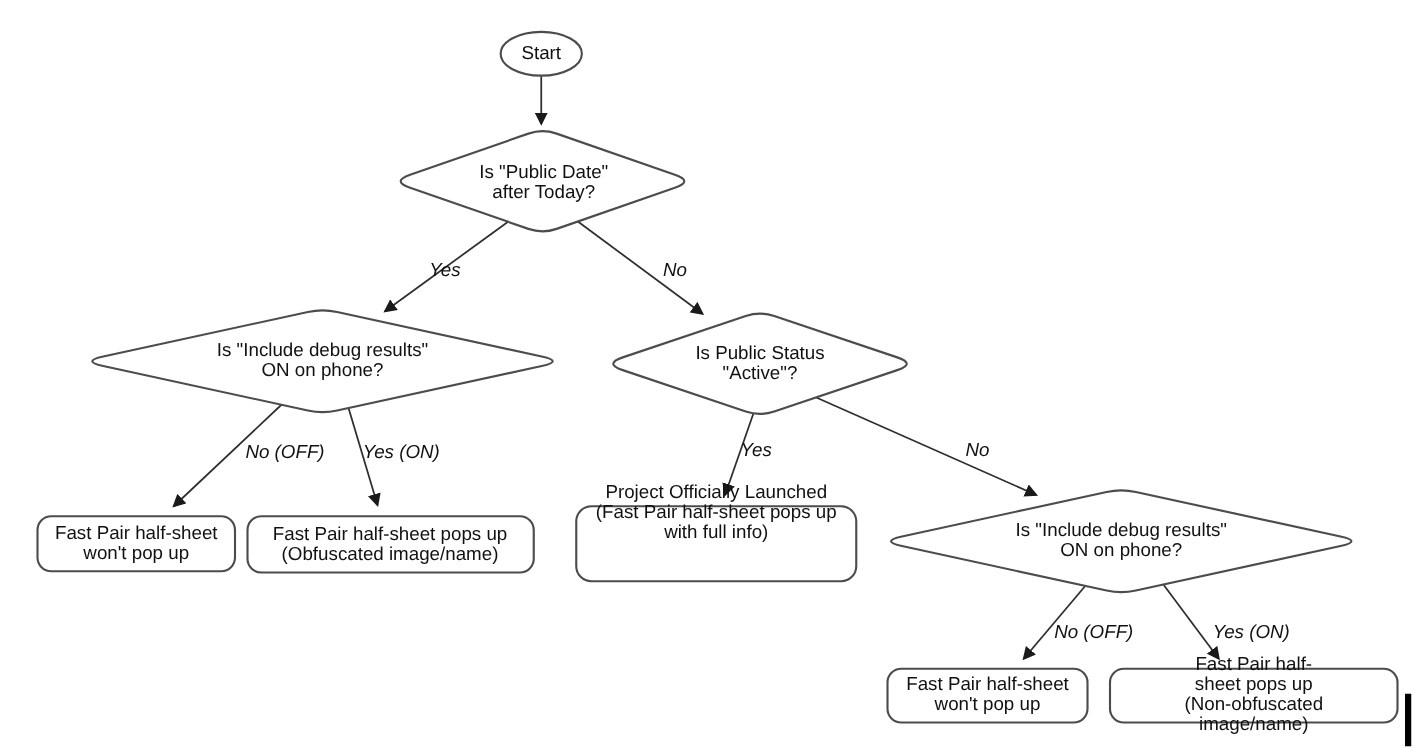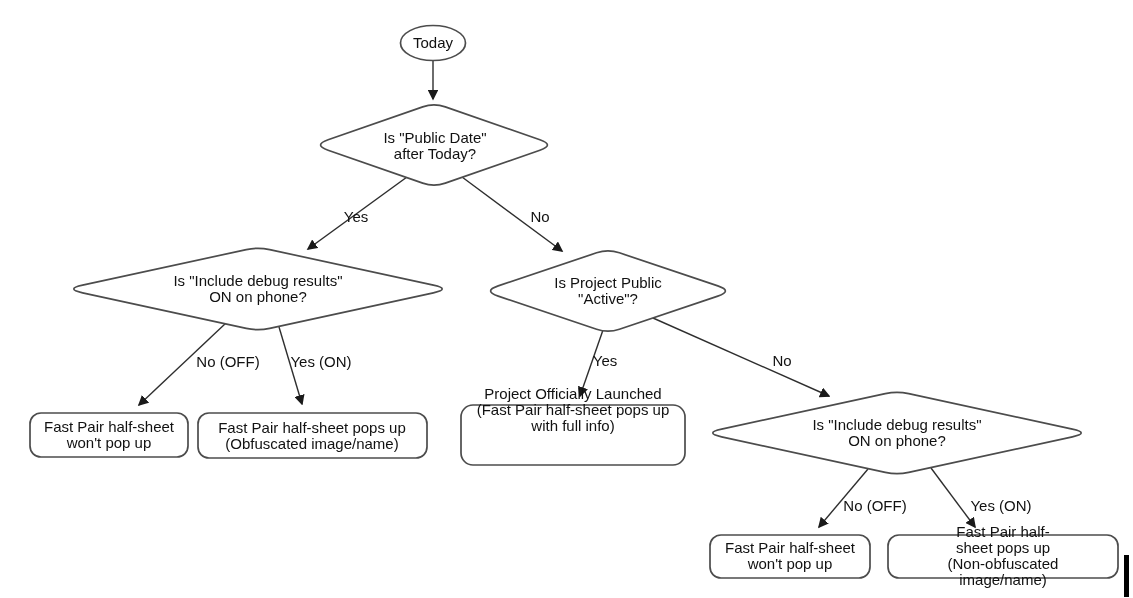--- a/index.html
+++ b/index.html
@@ -14,21 +14,21 @@
   #diagram-svg { position: absolute; left: 0; top: 0; }
   .label {
     position: absolute;
     transform: translate(-50%, -50%);
     white-space: pre-line;
     text-align: center;
     font-size: 15px;
     line-height: 16px;
     color: #111111;
   }
-  .edge-label { white-space: nowrap; }
+  .edge-label { white-space: nowrap; font-style: italic; }
   .shape { fill: #ffffff; stroke: #4c4c4c; stroke-width: 1.7; }
   .edge  { stroke: #2e2e2e; stroke-width: 1.4; fill: none; }
 </style>
 </head>
 <body>
 
 <div id="screen">
 
   <svg id="diagram-svg" width="1133" height="598" viewBox="0 0 1133 598">
     <defs>
@@ -59,26 +59,26 @@
 
     <rect class="shape" x="30" y="413" width="158" height="44" rx="11"></rect>
     <rect class="shape" x="198" y="413" width="229" height="45" rx="11"></rect>
     <rect class="shape" x="461" y="405" width="224" height="60" rx="12"></rect>
     <rect class="shape" x="710" y="535" width="160" height="43" rx="11"></rect>
     <rect class="shape" x="888" y="535" width="230" height="43" rx="11"></rect>
 
     <rect x="1124" y="555" width="5" height="42" fill="#000000"></rect>
   </svg>
 
-  <div class="label" style="left:433px; top:43px">Today</div>
+  <div class="label" style="left:433px; top:43px">Start</div>
   <div class="label" style="left:435px; top:146px">Is "Public Date"
 after Today?</div>
   <div class="label" style="left:258px; top:289px">Is "Include debug results"
 ON on phone?</div>
-  <div class="label" style="left:608px; top:291px">Is Project Public
+  <div class="label" style="left:608px; top:291px">Is Public Status
 "Active"?</div>
   <div class="label" style="left:897px; top:433px">Is "Include debug results"
 ON on phone?</div>
   <div class="label" style="left:109px; top:435px">Fast Pair half-sheet
 won't pop up</div>
   <div class="label" style="left:312px; top:436px">Fast Pair half-sheet pops up
 (Obfuscated image/name)</div>
   <div class="label" style="left:573px; top:410px">Project Officially Launched
 (Fast Pair half-sheet pops up
 with full info)</div>

